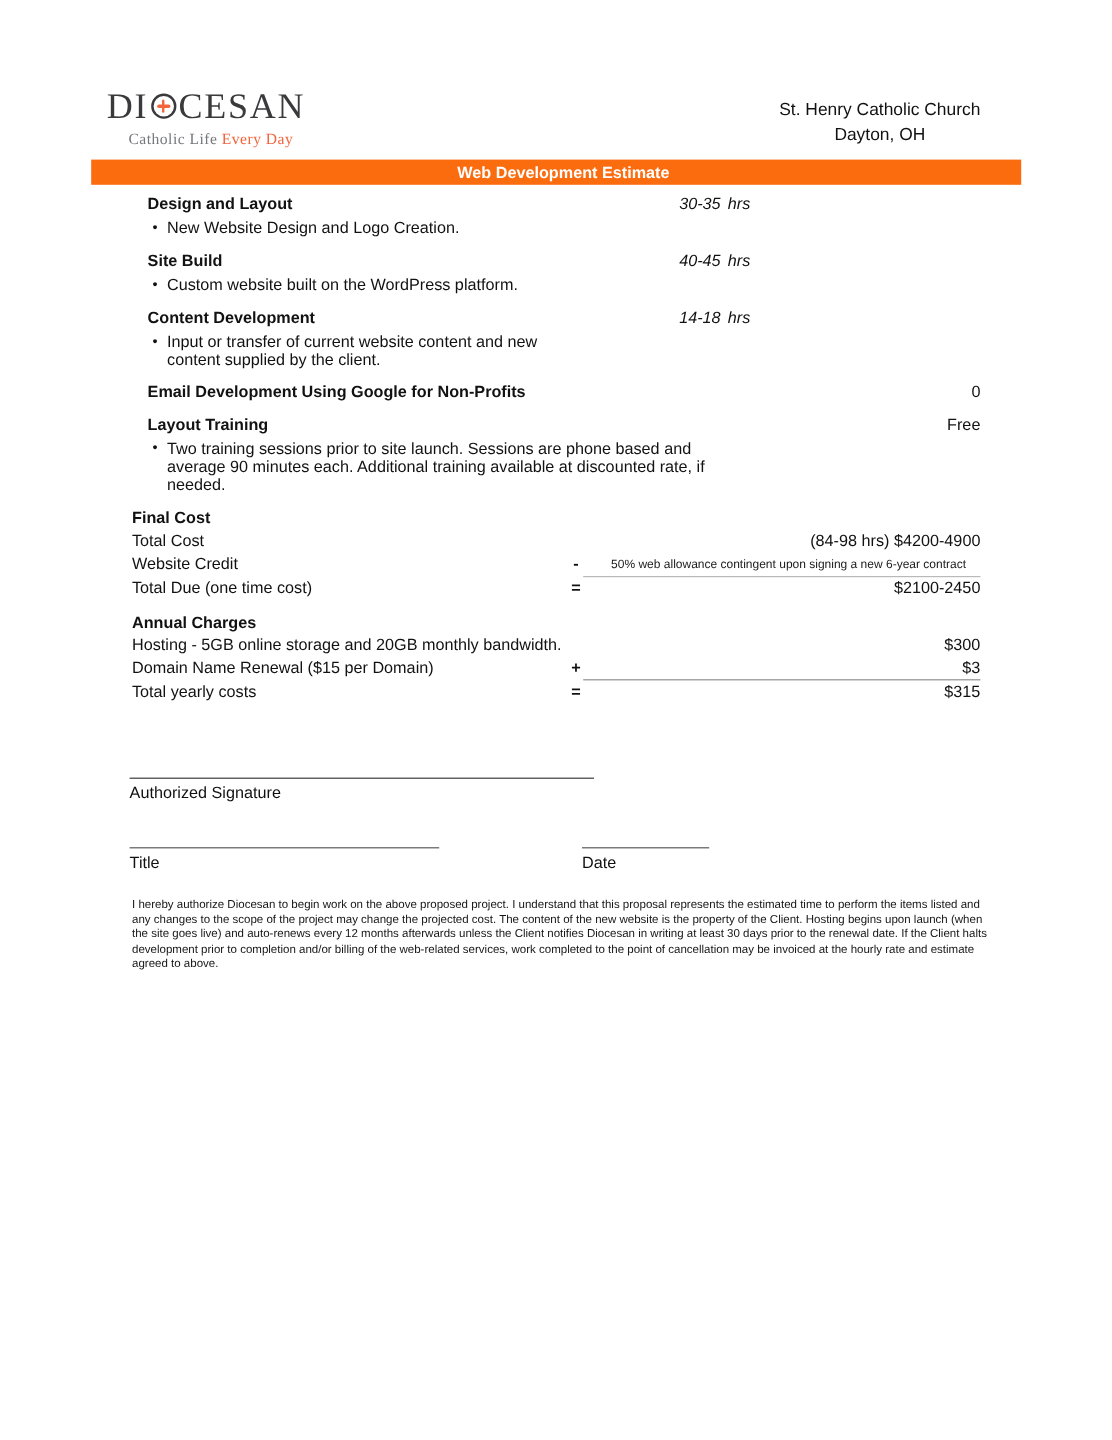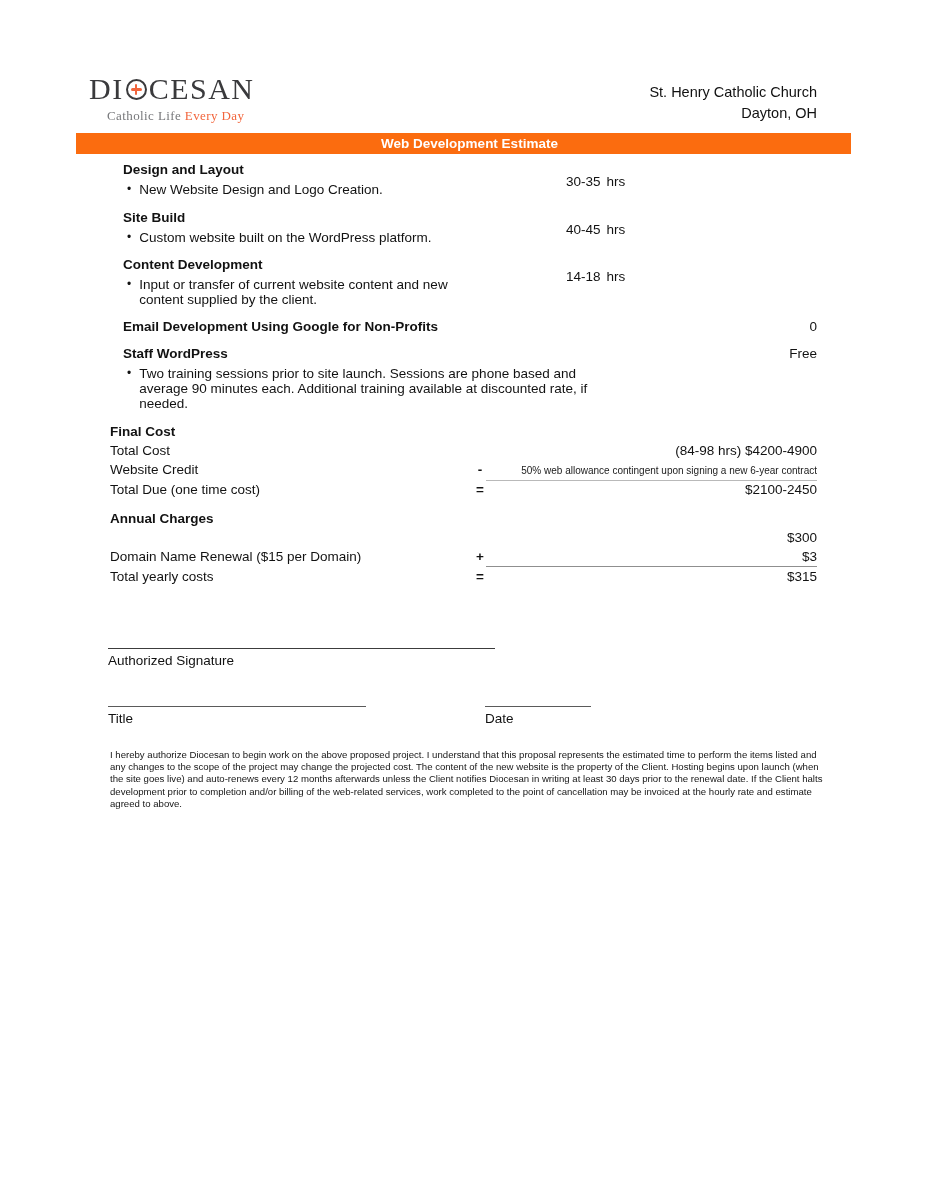--- a/index.html
+++ b/index.html
@@ -34,57 +34,57 @@
   .logo-o::after  { top:3px; bottom:3px; left:7.25px; width:2.5px; }
   .logo-tagline {
     margin-top:4px; margin-left:18px;
     font-size:13px; letter-spacing:0.4px;
     color:#77787B; white-space:nowrap;font-family:Liberation Serif, serif;
   }
   .tagline-accent { color:#F2653C; }
 
   .church-info {
     position:absolute; right:110px; top:82px;
-    text-align:right; font-size:14.5px; line-height:20.5px; color:#111;
+    text-align:center; font-size:14.5px; line-height:20.5px; color:#111;
   }
 
   
   .banner {
     position:absolute; left:76px; top:133px; width:775px; height:21px;
     background:#FB6C0F; color:#ffffff;
     font-size:13.5px; font-weight:bold;
     text-align:center; line-height:21px;padding-left:12px;
   }
 
   
   .content { position:absolute; left:110px; width:707px; }
   .sec-title { position:relative; font-size:13.5px; font-weight:bold; line-height:15px;margin-left:13px; }
   .sec-hours {
-    position:absolute; left:443px; top:12px;
-    font-weight:normal; white-space:nowrap;
+    position:absolute; left:443px; top:0;
+    font-weight:normal; white-space:nowrap;font-style:italic;
   }
   .sec-hours .unit { margin-left:6px; }
   .sec-value { position:absolute; right:0; top:0; font-weight:normal; }
   .bullet {
     margin-top:5px; padding-left:17px;
     display:flex; align-items:flex-start;
     font-size:13.5px; line-height:15px;
   }
   .bullet .dot { margin-right:8px; font-size:12px; line-height:15px; }
 
   
   .cost-heading { font-size:13.5px; font-weight:bold; line-height:15px; margin-bottom:4px; }
   .cost-row { position:relative; height:19.4px; font-size:13.5px; line-height:15px; }
   .cost-op {
     position:absolute; left:364px; top:0; width:12px;
     text-align:center; font-weight:bold;
   }
   .cost-val { position:absolute; right:0; top:0; white-space:nowrap; }
   .cost-note {
-    position:absolute; right:0; top:3px;
+    position:absolute; right:12px; top:3px;
     font-size:10px; line-height:12px; white-space:nowrap; color:#1a1a1a;
   }
   .rule-light {
     position:absolute; left:376px; right:0; bottom:1px;
     border-bottom:1px solid #b9b9b9; height:0;
   }
   .rule-mid {
     position:absolute; left:376px; right:0; bottom:2px;
     border-bottom:1.5px solid #8f8f8f; height:0;
   }
@@ -166,21 +166,21 @@
 
   <div class="content" style="top:319px;">
     <div class="sec-title">
       <span>Email Development Using Google for Non-Profits</span>
       <span class="sec-value">0</span>
     </div>
   </div>
 
   <div class="content" style="top:346px;">
     <div class="sec-title">
-      <span>Staff WordPress</span>
+      <span>Layout Training</span>
       <span class="sec-value">Free</span>
     </div>
     <div class="bullet">
       <span class="dot">•</span>
       <span>
         <div>Two training sessions prior to site launch. Sessions are phone based and</div>
         <div>average 90 minutes each. Additional training available at discounted rate, if</div>
         <div>needed.</div>
       </span>
     </div>
@@ -201,20 +201,21 @@
     <div class="cost-row">
       <span>Total Due (one time cost)</span>
       <span class="cost-op">=</span>
       <span class="cost-val">$2100-2450</span>
     </div>
   </div>
 
   <div class="content" style="top:511px;">
     <div class="cost-heading">Annual Charges</div>
     <div class="cost-row">
+      <span>Hosting - 5GB online storage and 20GB monthly bandwidth.</span>
       <span class="cost-val">$300</span>
     </div>
     <div class="cost-row">
       <span>Domain Name Renewal ($15 per Domain)</span>
       <span class="cost-op">+</span>
       <span class="cost-val">$3</span>
       <span class="rule-mid"></span>
     </div>
     <div class="cost-row">
       <span>Total yearly costs</span>

